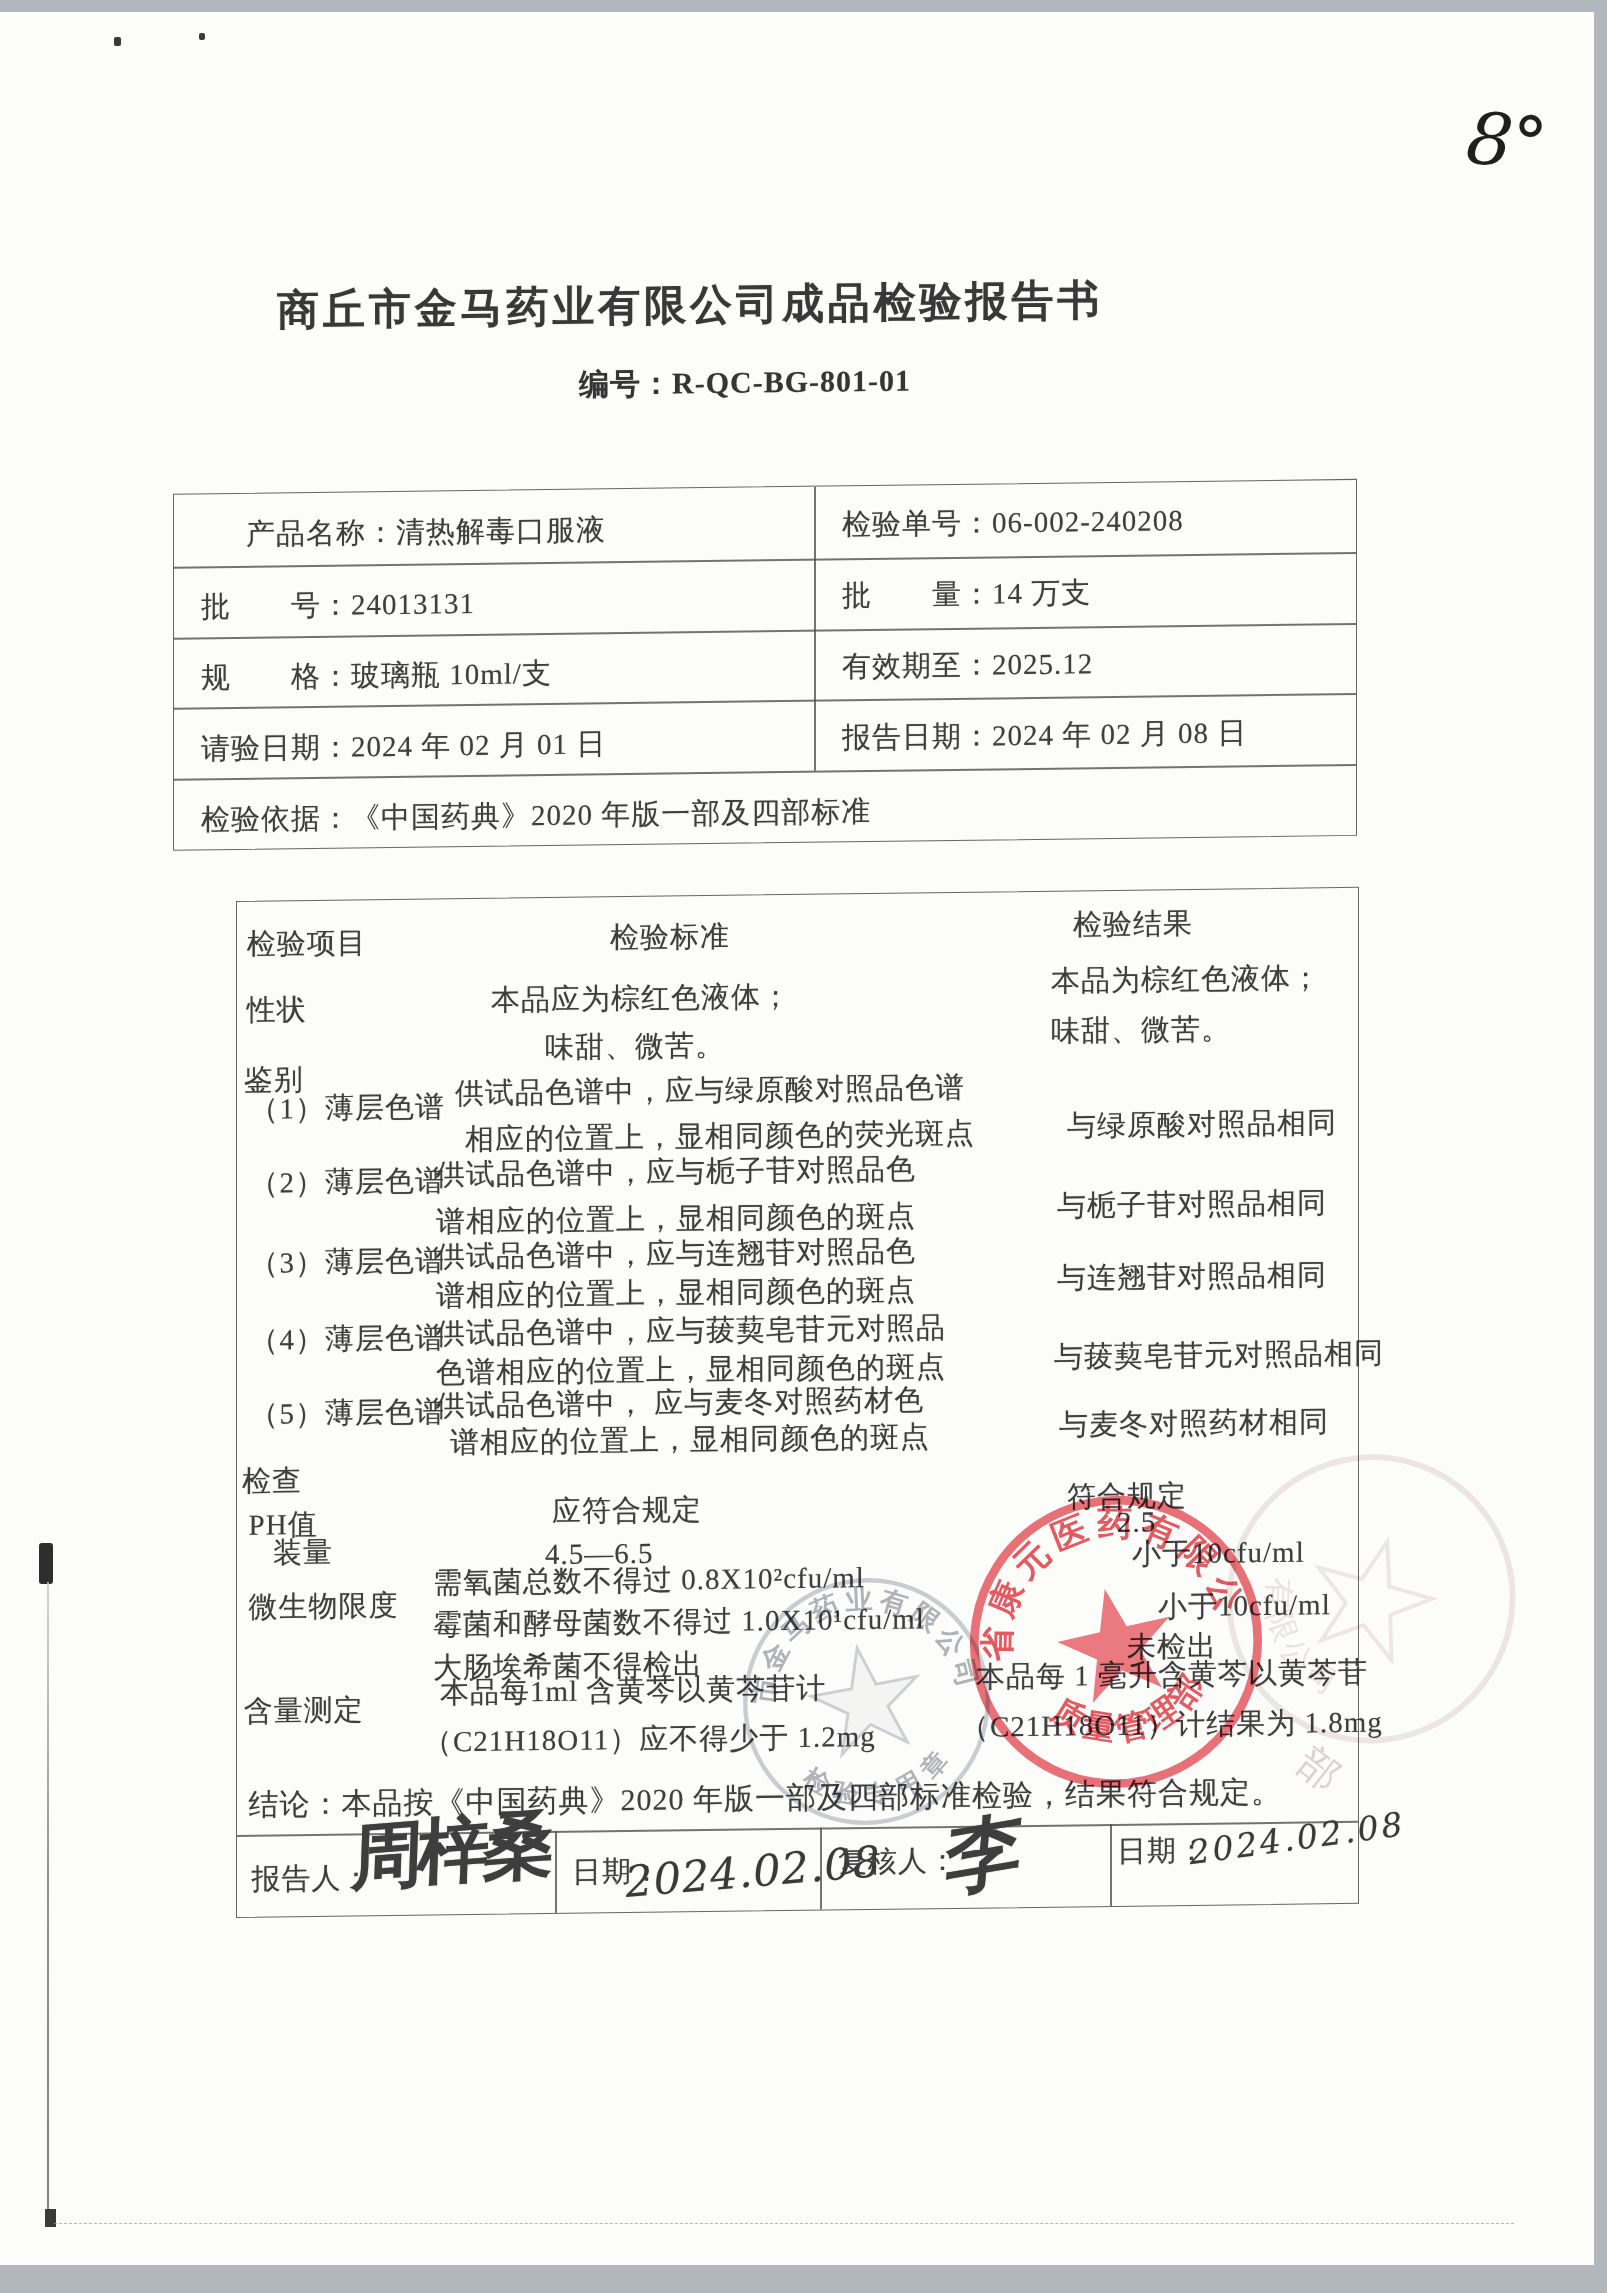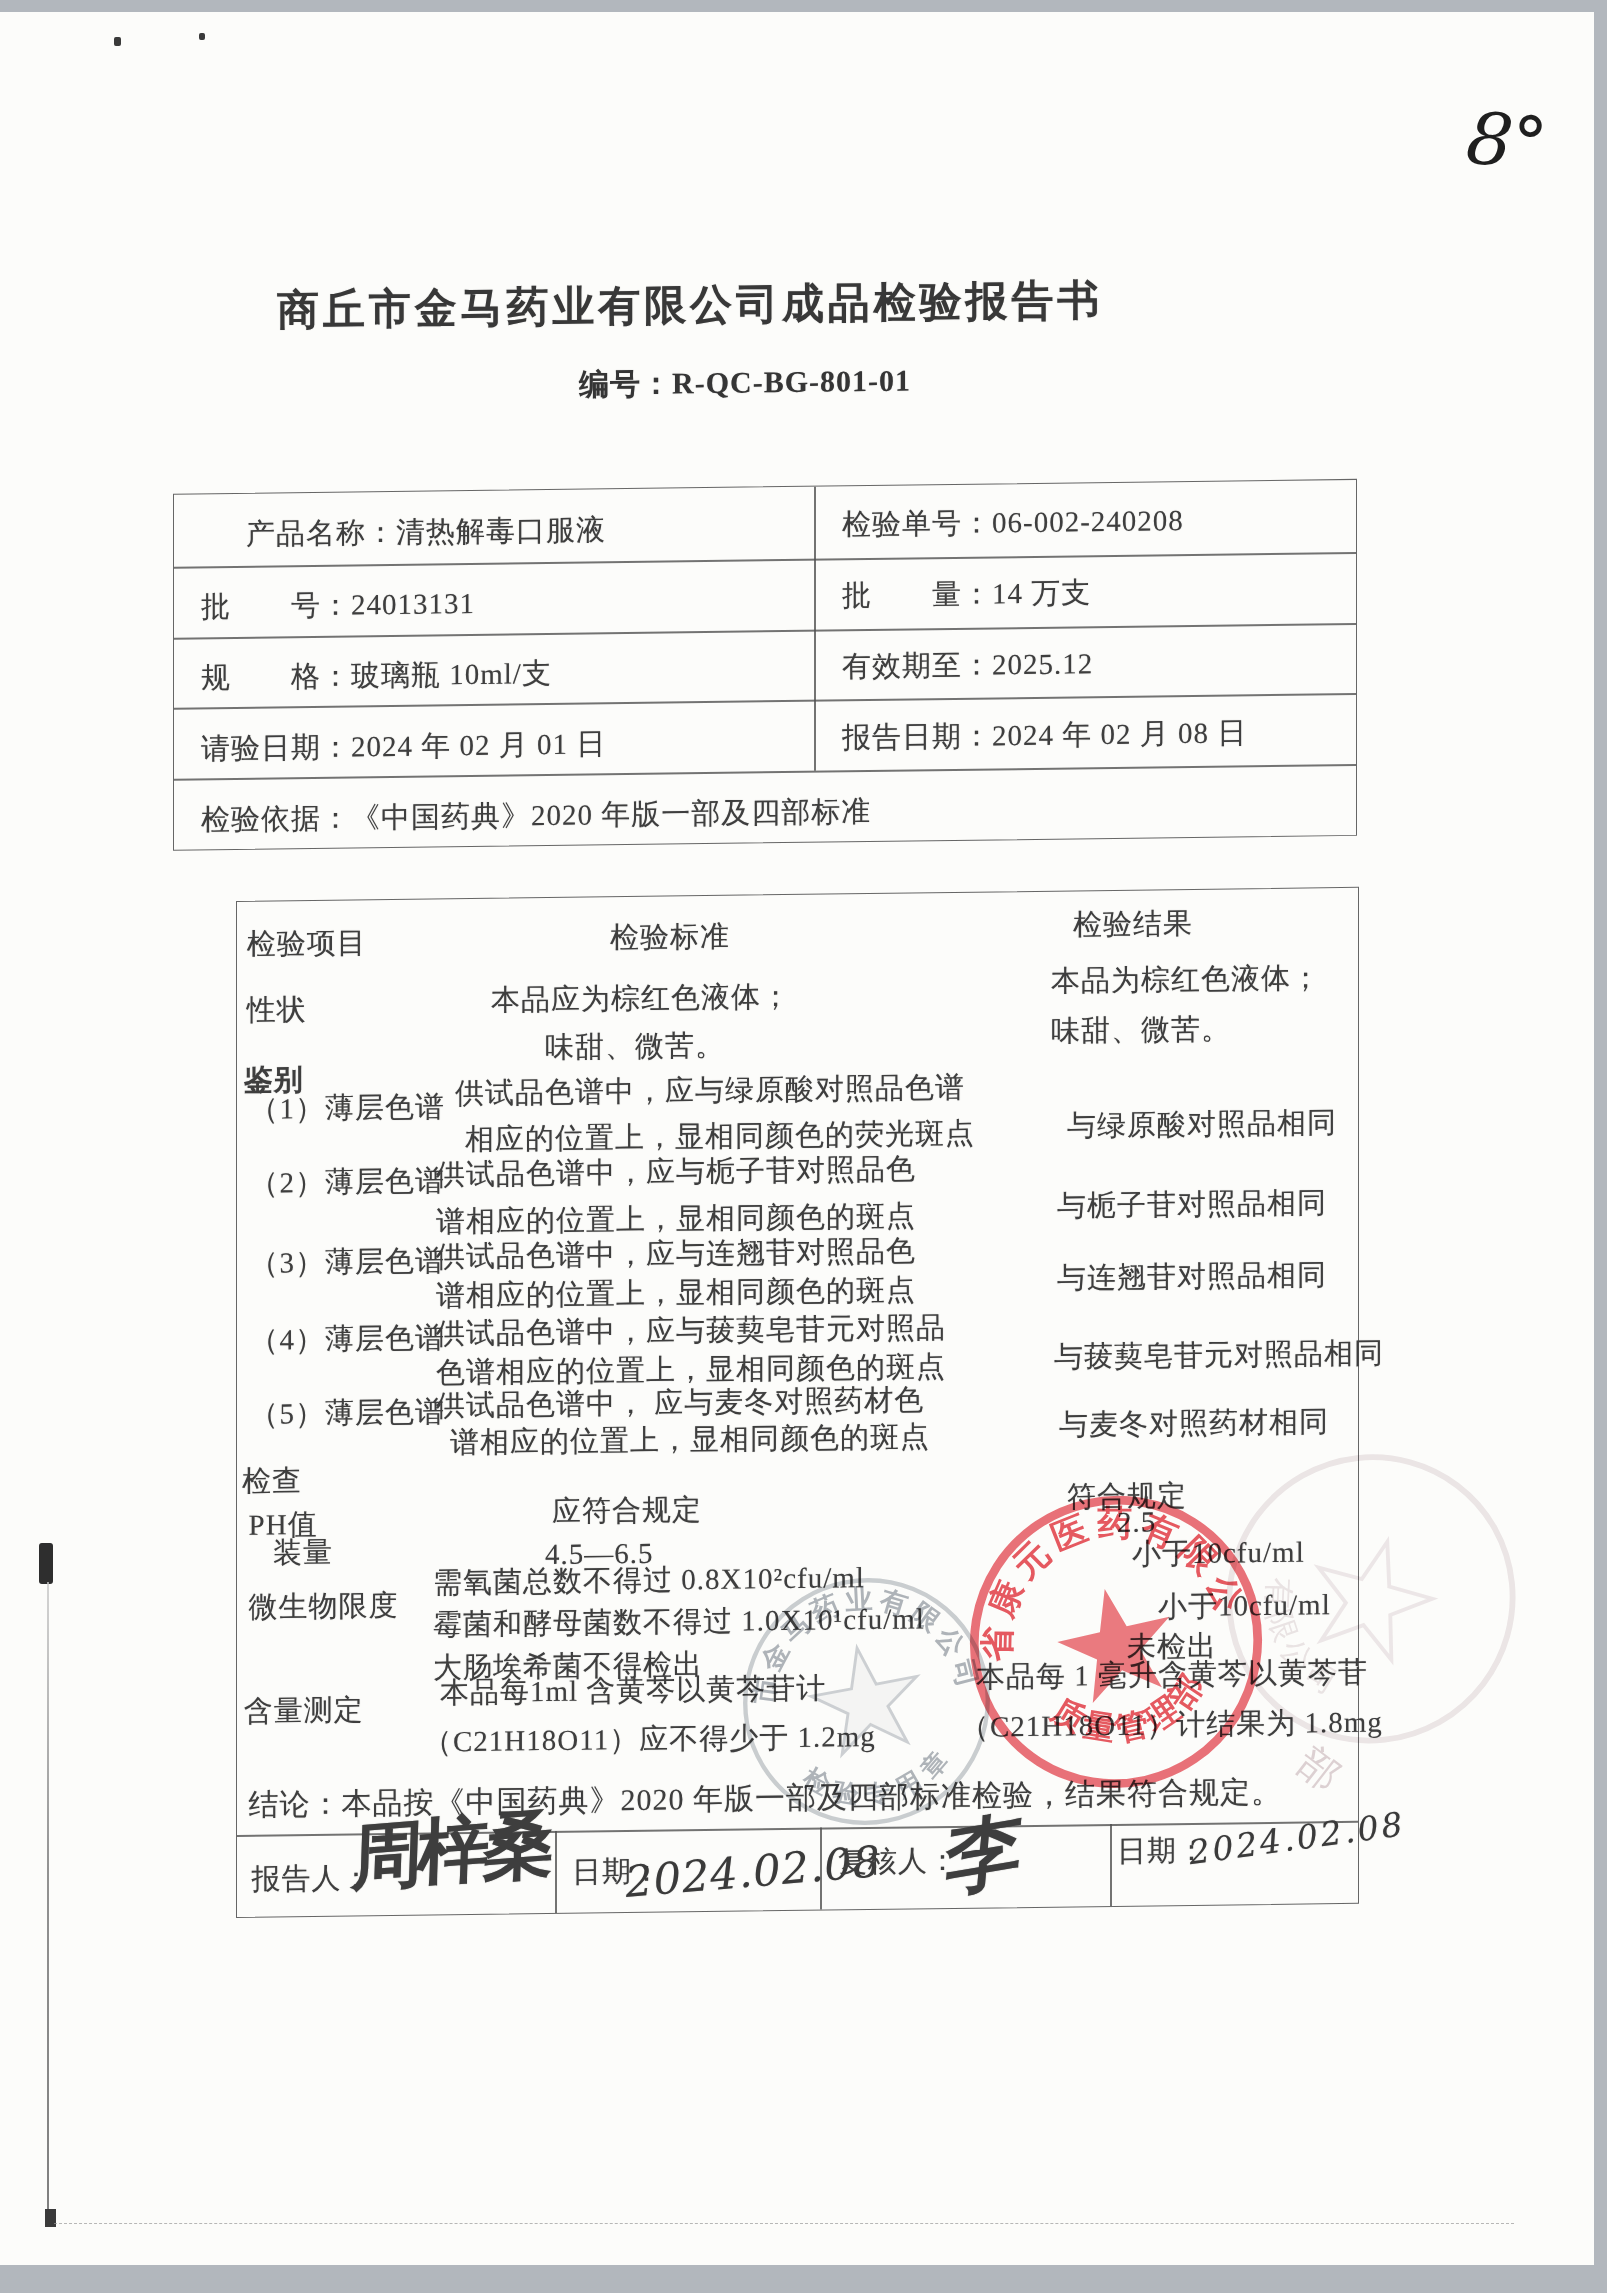--- a/index.html
+++ b/index.html
@@ -60,21 +60,21 @@
       <div class="line" style="left:9.7px;top:23px;">检验项目</div>
       <div class="line" style="left:373px;top:21.3px;">检验标准</div>
       <div class="line" style="left:836px;top:13.6px;">检验结果</div>
 
       <div class="line" style="left:9.7px;top:89px;">性状</div>
       <div class="line" style="left:254px;top:82px;">本品应为棕红色液体；</div>
       <div class="line" style="left:308px;top:130px;">味甜、微苦。</div>
       <div class="line" style="left:814px;top:70px;">本品为棕红色液体；</div>
       <div class="line" style="left:814px;top:120px;">味甜、微苦。</div>
 
-      <div class="line" style="left:6.8px;top:159px;font-weight:bold;">鉴别</div>
+      <div class="line" style="left:6.8px;top:159px;">鉴别</div>
 
       <div class="line" style="left:12.6px;top:188px;">（1）薄层色谱</div>
       <div class="line" style="left:218px;top:175px;">供试品色谱中，应与绿原酸对照品色谱</div>
       <div class="line" style="left:228px;top:221px;">相应的位置上，显相同颜色的荧光斑点</div>
       <div class="line" style="left:830px;top:215px;">与绿原酸对照品相同</div>
 
       <div class="line" style="left:12.6px;top:262px;">（2）薄层色谱</div>
       <div class="line" style="left:199px;top:256px;">供试品色谱中，应与栀子苷对照品色</div>
       <div class="line" style="left:199px;top:303px;">谱相应的位置上，显相同颜色的斑点</div>
       <div class="line" style="left:820px;top:295px;">与栀子苷对照品相同</div>

